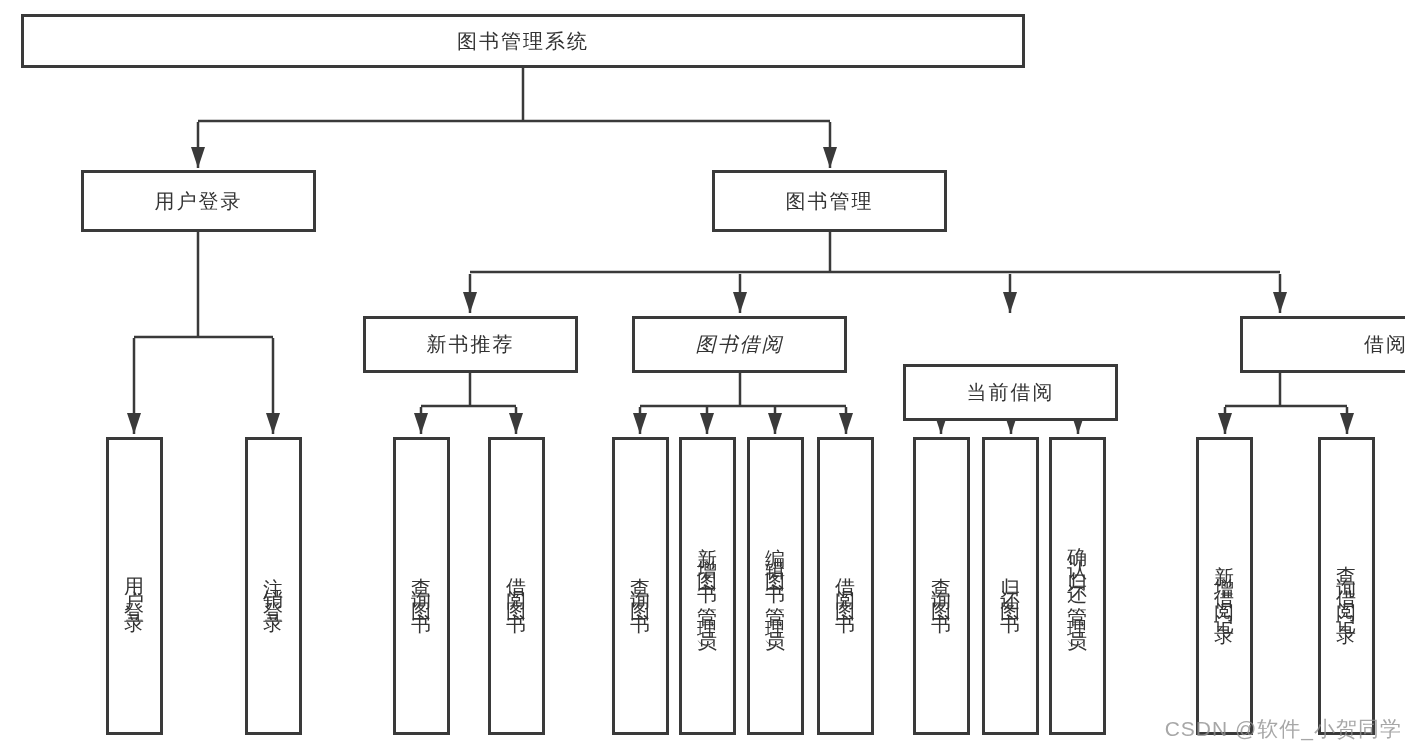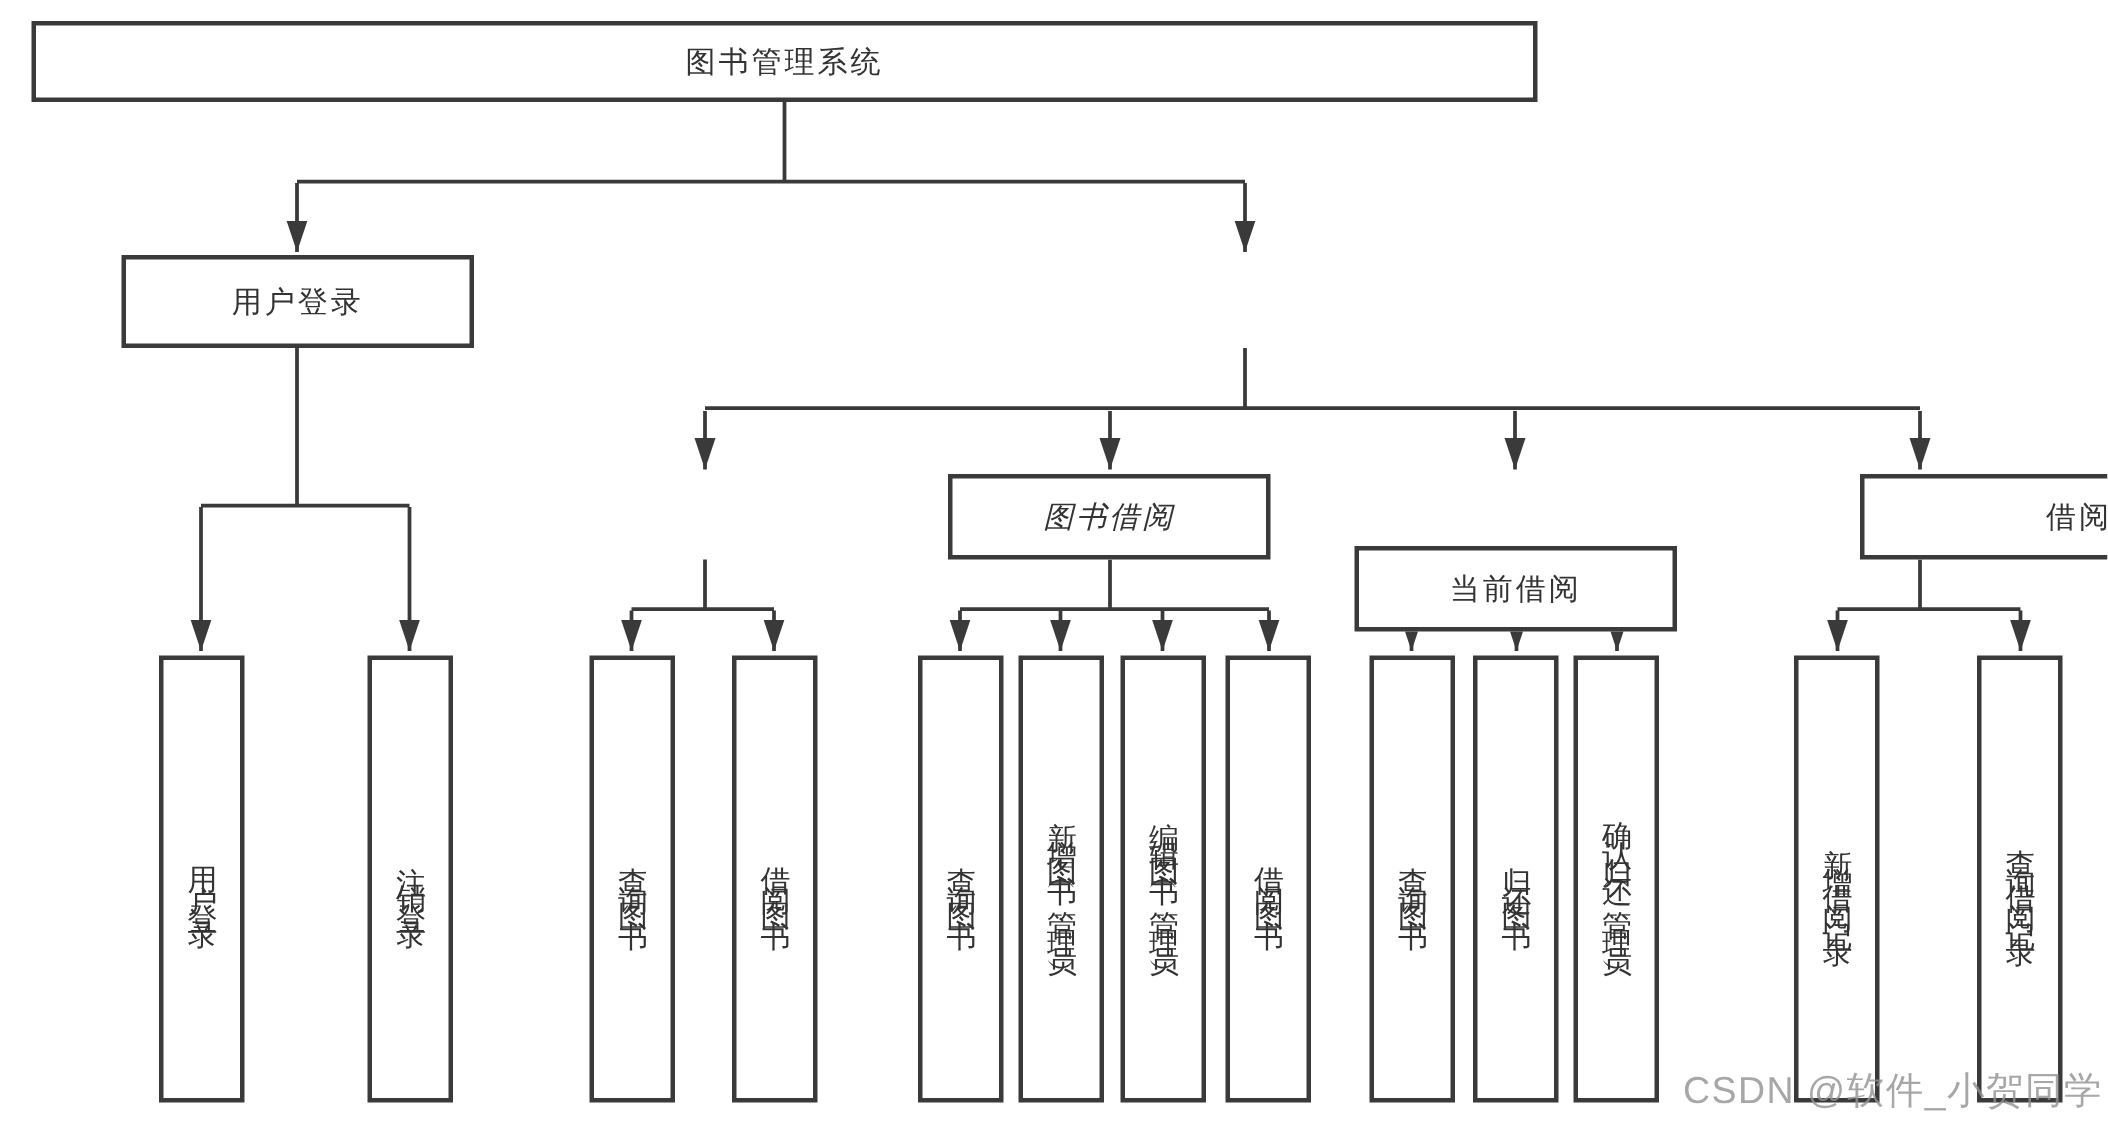--- a/index.html
+++ b/index.html
@@ -16,21 +16,21 @@
   .root{left:21px;top:14px;width:1004px;height:54px;}
   .lvl2{top:170px;width:235px;height:62px;}
   .lvl3{top:316px;width:215px;height:57px;}
   .leaf{top:437px;width:57px;height:298px;}
   .v-label{
     writing-mode:vertical-rl;text-orientation:mixed;
     font-size:20px;letter-spacing:12px;line-height:1;color:#333333;
   }
   #watermark{
     position:absolute;right:3px;bottom:4px;z-index:5;
-    font-size:25px;letter-spacing:1px;color:rgba(145,145,145,0.8);white-space:nowrap;
+    font-size:21px;letter-spacing:1px;color:rgba(145,145,145,0.8);white-space:nowrap;
   }
 </style>
 </head>
 <body>
 
 <div id="canvas">
 
   <svg id="wires" width="1405" height="747" viewBox="0 0 1405 747">
     <defs>
       <marker id="arrow" markerUnits="userSpaceOnUse" viewBox="0 -8 22 16" markerWidth="22" markerHeight="16" refX="21" refY="0" orient="auto">
@@ -79,21 +79,27 @@
     </g>
   </svg>
 
   <div class="box root">
     <span class="h-label">图书管理系统</span>
   </div>
 
   <div class="box lvl2" style="left:81px;">
     <span class="h-label">用户登录</span>
   </div>
+  <div class="box lvl2" style="left:712px;">
+    <span class="h-label">图书管理</span>
+  </div>
 
+  <div class="box lvl3" style="left:363px;">
+    <span class="h-label">新书推荐</span>
+  </div>
   <div class="box lvl3" style="left:632px;font-style:italic;">
     <span class="h-label">图书借阅</span>
   </div>
   <div class="box lvl3" style="left:903px;margin-top:48px;">
     <span class="h-label">当前借阅</span>
   </div>
   <div class="box lvl3" style="left:1240px;justify-content:flex-end;">
     <span class="h-label">借阅记录</span>
   </div>
 

